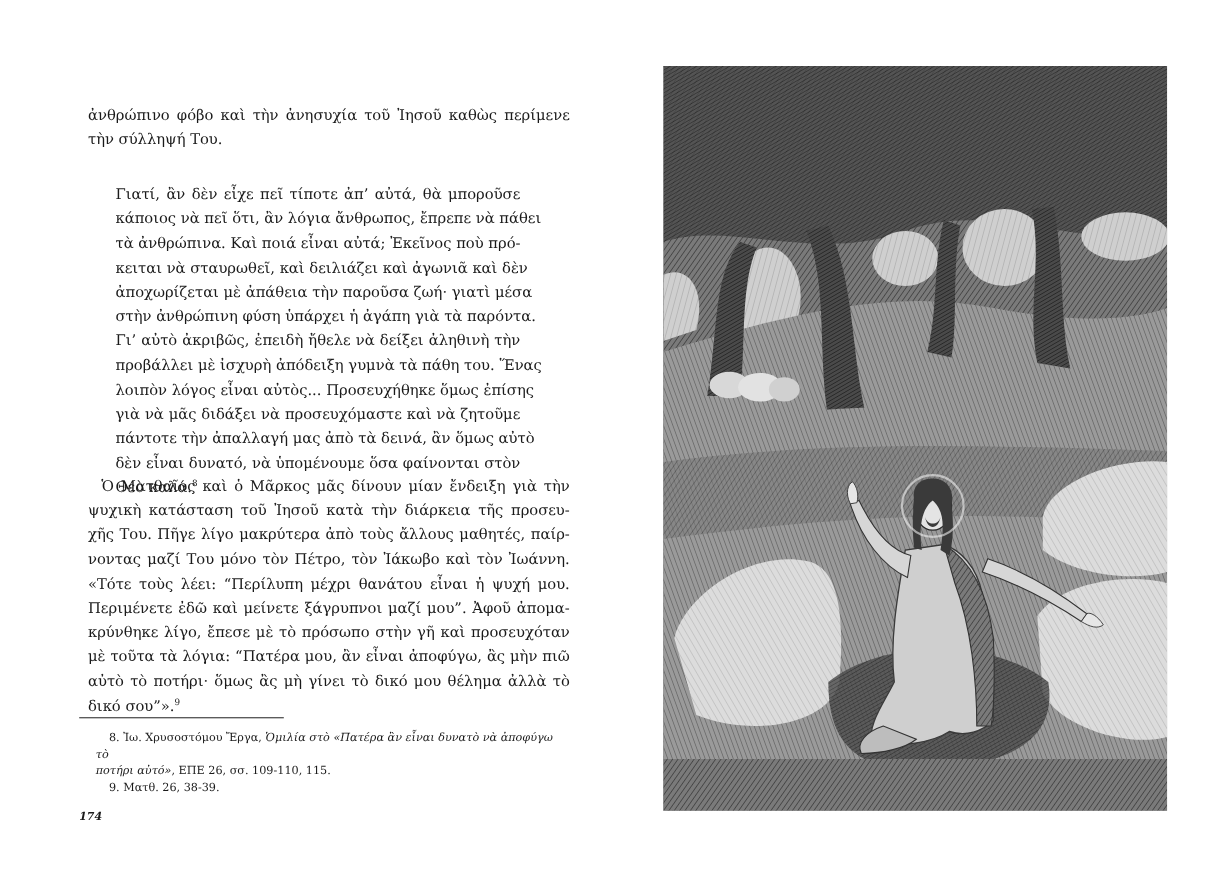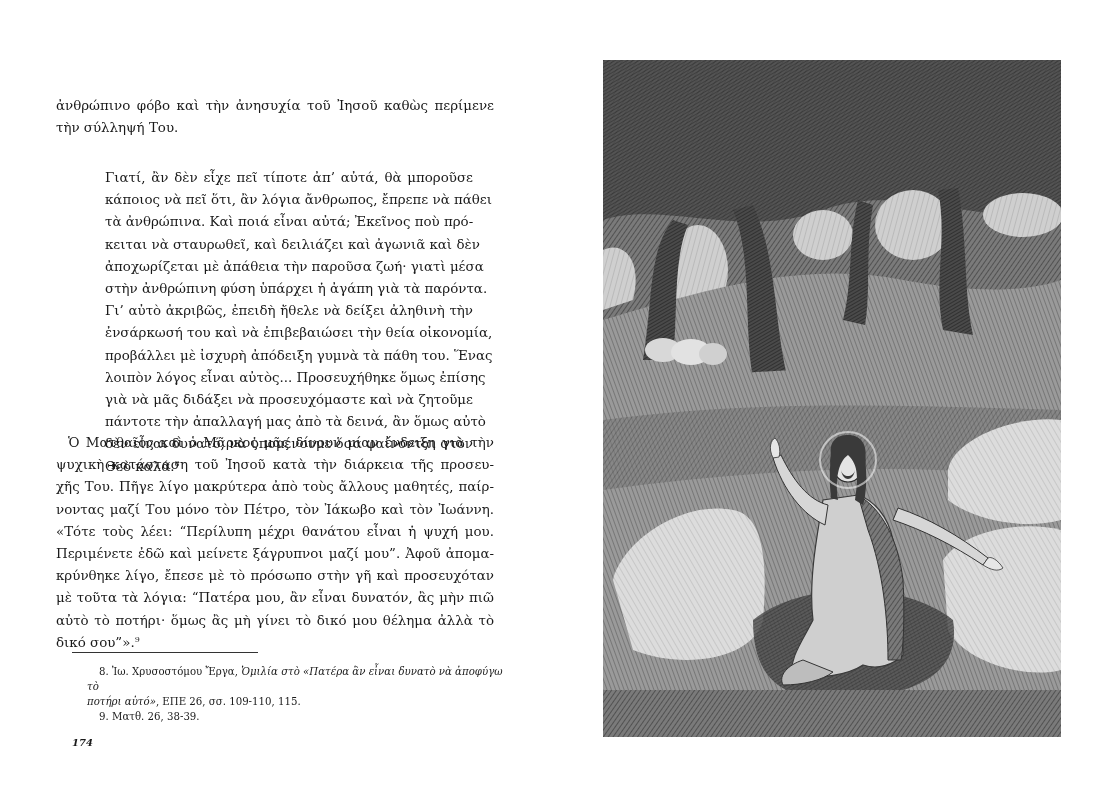--- a/index.html
+++ b/index.html
@@ -2,21 +2,21 @@
 <html><head>
 <meta charset="utf-8">
 <style>
   html, body { margin: 0; padding: 0; background: #ffffff; }
   body { width: 1120px; height: 800px; position: relative; overflow: hidden;
          font-family: "DejaVu Serif", "Liberation Serif", serif; color: #1a1a1a; }
   .page-left { position: absolute; left: 0; top: 0; width: 560px; height: 800px; }
   .page-right { position: absolute; left: 560px; top: 0; width: 560px; height: 800px; }
   .running-head { position: absolute; top: 61px; left: 0; width: 560px; text-align: center;
                   font-size: 10px; font-weight: bold; letter-spacing: 0.2px; }
-  .body-text { position: absolute; left: 56px; width: 438px; font-size: 13.4px; line-height: 22.2px;
+  .body-text { position: absolute; left: 80px; width: 438px; font-size: 13.4px; line-height: 22.2px;
                text-align: justify; }
   .para-cont { top: 95px; }
   .quote { position: absolute; left: 105px; width: 368px; top: 167px; font-size: 13.4px;
            line-height: 22.2px; text-align: justify; }
   .para2 { top: 432px; text-indent: 12px; }
   .line { display: block; white-space: nowrap; text-align-last: justify; }
   .line.last { text-align-last: left; }
   sup { font-size: 8px; line-height: 0; vertical-align: 5px; }
   .fn-rule { position: absolute; left: 72px; top: 652px; width: 186px; height: 1px; background: #333; }
   .footnotes { position: absolute; left: 72px; width: 438px; top: 664px; font-size: 10.2px; line-height: 15px; }
@@ -38,38 +38,37 @@
   </div>
 
   <div class="quote">
     <span class="line">Γιατί, ἂν δὲν εἶχε πεῖ τίποτε ἀπ’ αὐτά, θὰ μποροῦσε</span>
     <span class="line">κάποιος νὰ πεῖ ὅτι, ἂν λόγια ἄνθρωπος, ἔπρεπε νὰ πάθει</span>
     <span class="line">τὰ ἀνθρώπινα. Καὶ ποιά εἶναι αὐτά; Ἐκεῖνος ποὺ πρό-</span>
     <span class="line">κειται νὰ σταυρωθεῖ, καὶ δειλιάζει καὶ ἀγωνιᾶ καὶ δὲν</span>
     <span class="line">ἀποχωρίζεται μὲ ἀπάθεια τὴν παροῦσα ζωή· γιατὶ μέσα</span>
     <span class="line">στὴν ἀνθρώπινη φύση ὑπάρχει ἡ ἀγάπη γιὰ τὰ παρόντα.</span>
     <span class="line">Γι’ αὐτὸ ἀκριβῶς, ἐπειδὴ ἤθελε νὰ δείξει ἀληθινὴ τὴν</span>
-    <span class="line">ἐνσάρκωσή του καὶ νὰ ἐπιβεβαιώσει τὴν θεία οἰκονομία,</span>
     <span class="line">προβάλλει μὲ ἰσχυρὴ ἀπόδειξη γυμνὰ τὰ πάθη του. Ἕνας</span>
     <span class="line">λοιπὸν λόγος εἶναι αὐτὸς... Προσευχήθηκε ὅμως ἐπίσης</span>
     <span class="line">γιὰ νὰ μᾶς διδάξει νὰ προσευχόμαστε καὶ νὰ ζητοῦμε</span>
     <span class="line">πάντοτε τὴν ἀπαλλαγή μας ἀπὸ τὰ δεινά, ἂν ὅμως αὐτὸ</span>
     <span class="line">δὲν εἶναι δυνατό, νὰ ὑπομένουμε ὅσα φαίνονται στὸν</span>
     <span class="line last"><span>Θεὸ καλά.</span><sup>8</sup></span>
   </div>
 
   <div class="body-text para2">
     <span class="line">Ὁ Ματθαῖος καὶ ὁ Μᾶρκος μᾶς δίνουν μίαν ἔνδειξη γιὰ τὴν</span>
     <span class="line" style="text-indent:0">ψυχικὴ κατάσταση τοῦ Ἰησοῦ κατὰ τὴν διάρκεια τῆς προσευ-</span>
     <span class="line" style="text-indent:0">χῆς Του. Πῆγε λίγο μακρύτερα ἀπὸ τοὺς ἄλλους μαθητές, παίρ-</span>
     <span class="line" style="text-indent:0">νοντας μαζί Του μόνο τὸν Πέτρο, τὸν Ἰάκωβο καὶ τὸν Ἰωάννη.</span>
     <span class="line" style="text-indent:0">«Τότε τοὺς λέει: “Περίλυπη μέχρι θανάτου εἶναι ἡ ψυχή μου.</span>
     <span class="line" style="text-indent:0">Περιμένετε ἐδῶ καὶ μείνετε ξάγρυπνοι μαζί μου”. Ἀφοῦ ἀπομα-</span>
     <span class="line" style="text-indent:0">κρύνθηκε λίγο, ἔπεσε μὲ τὸ πρόσωπο στὴν γῆ καὶ προσευχόταν</span>
-    <span class="line" style="text-indent:0">μὲ τοῦτα τὰ λόγια: “Πατέρα μου, ἂν εἶναι δυνατόν, ἂς μὴν πιῶ</span>
+    <span class="line" style="text-indent:0">μὲ τοῦτα τὰ λόγια: “Πατέρα μου, ἂν εἶναι ἀποφύγω, ἂς μὴν πιῶ</span>
     <span class="line" style="text-indent:0">αὐτὸ τὸ ποτήρι· ὅμως ἂς μὴ γίνει τὸ δικό μου θέλημα ἀλλὰ τὸ</span>
     <span class="line last" style="text-indent:0"><span>δικό σου”».</span><sup>9</sup></span>
   </div>
 
   <div class="fn-rule"></div>
 
   <div class="footnotes">
     <span class="fn">
       <span class="num">8.</span>
       <span>Ἰω. Χρυσοστόμου Ἔργα, </span><i>Ὁμιλία στὸ «Πατέρα ἂν εἶναι δυνατὸ νὰ ἀποφύγω τὸ</i>

